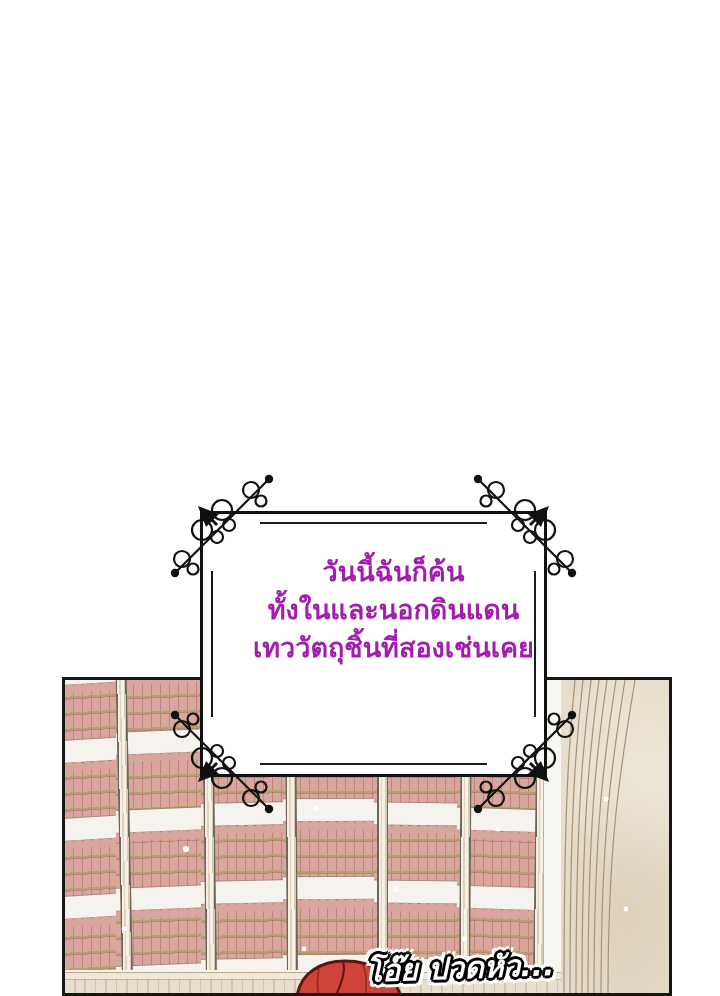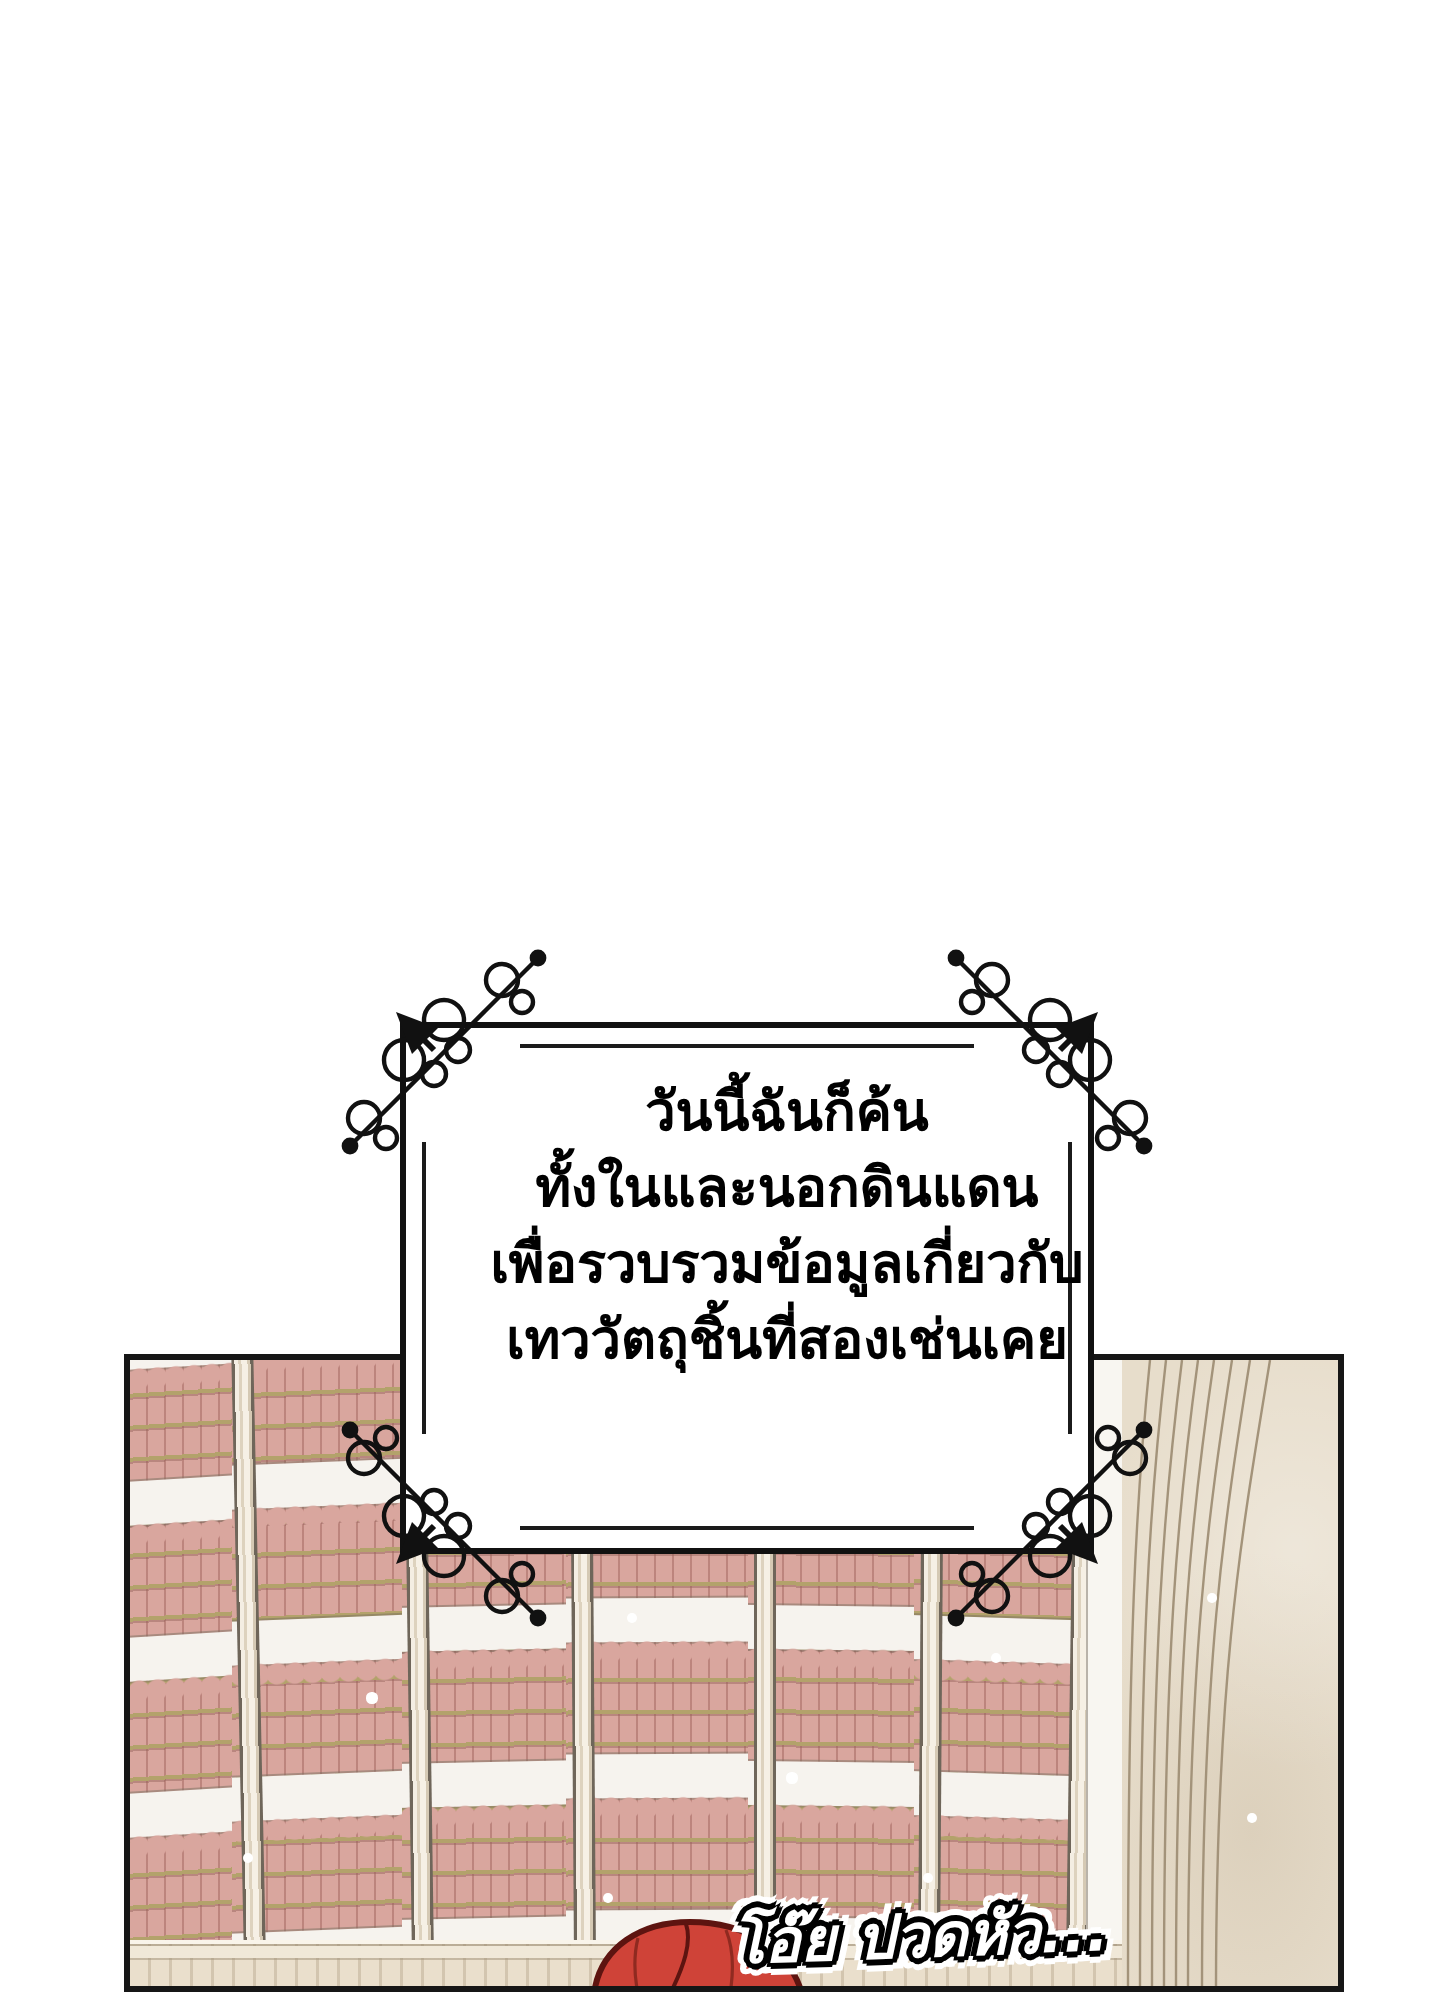--- a/index.html
+++ b/index.html
@@ -48,22 +48,22 @@
             z-index:6;}
 
   
   .frame{position:absolute;left:200px;top:511px;width:347px;height:266px;box-sizing:border-box;
          background:#ffffff;border:3px solid #111111;z-index:10;}
   .in-top{position:absolute;left:57px;right:57px;top:8px;height:2px;background:#1b1b1b;}
   .in-bottom{position:absolute;left:57px;right:57px;bottom:9px;height:2px;background:#1b1b1b;}
   .in-left{position:absolute;top:57px;bottom:57px;left:8px;width:2px;background:#1b1b1b;}
   .in-right{position:absolute;top:57px;bottom:57px;right:8px;width:2px;background:#1b1b1b;}
 
-  .frame-text{position:absolute;left:0;right:0;top:24px;text-align:center;
-              font-weight:700;font-size:27px;line-height:38px;color:#000000;
+  .frame-text{position:absolute;left:0;right:0;top:39px;text-align:center;
+              font-weight:700;font-size:27px;line-height:38px;color:#a21caf;
               font-family:"DejaVu Sans",sans-serif;padding-left:40px;}
 
   .orn{position:absolute;width:120px;height:120px;pointer-events:none;}
   .orn.tl{left:-38px;top:-41px;}
   .orn.tr{right:-38px;top:-41px;transform:scaleX(-1);}
   .orn.bl{left:-38px;bottom:-41px;transform:scaleY(-1);}
   .orn.br{right:-38px;bottom:-41px;transform:scale(-1,-1);}
 
   
   .speech{position:absolute;left:366px;top:944px;width:210px;z-index:12;
@@ -128,21 +128,20 @@
 
   <div class="frame">
     <div class="in-top"></div>
     <div class="in-bottom"></div>
     <div class="in-left"></div>
     <div class="in-right"></div>
 
     <div class="frame-text">
       <div>วันนี้ฉันก็ค้น</div>
       <div>ทั้งในและนอกดินแดน</div>
-      <div>เพื่อรวบรวมข้อมูลเกี่ยวกับ</div>
       <div>เทววัตถุชิ้นที่สองเช่นเคย</div>
     </div>
 
     <svg class="orn tl" viewBox="0 0 120 120">
       <g fill="none" stroke="#111" stroke-width="2.2" stroke-linecap="round">
         <line x1="104" y1="6" x2="10" y2="100"></line>
         <circle cx="86" cy="17" r="8"></circle>
           <circle cx="96" cy="28" r="5.5"></circle>
         <circle cx="17" cy="86" r="8"></circle>
           <circle cx="28" cy="96" r="5.5"></circle>

